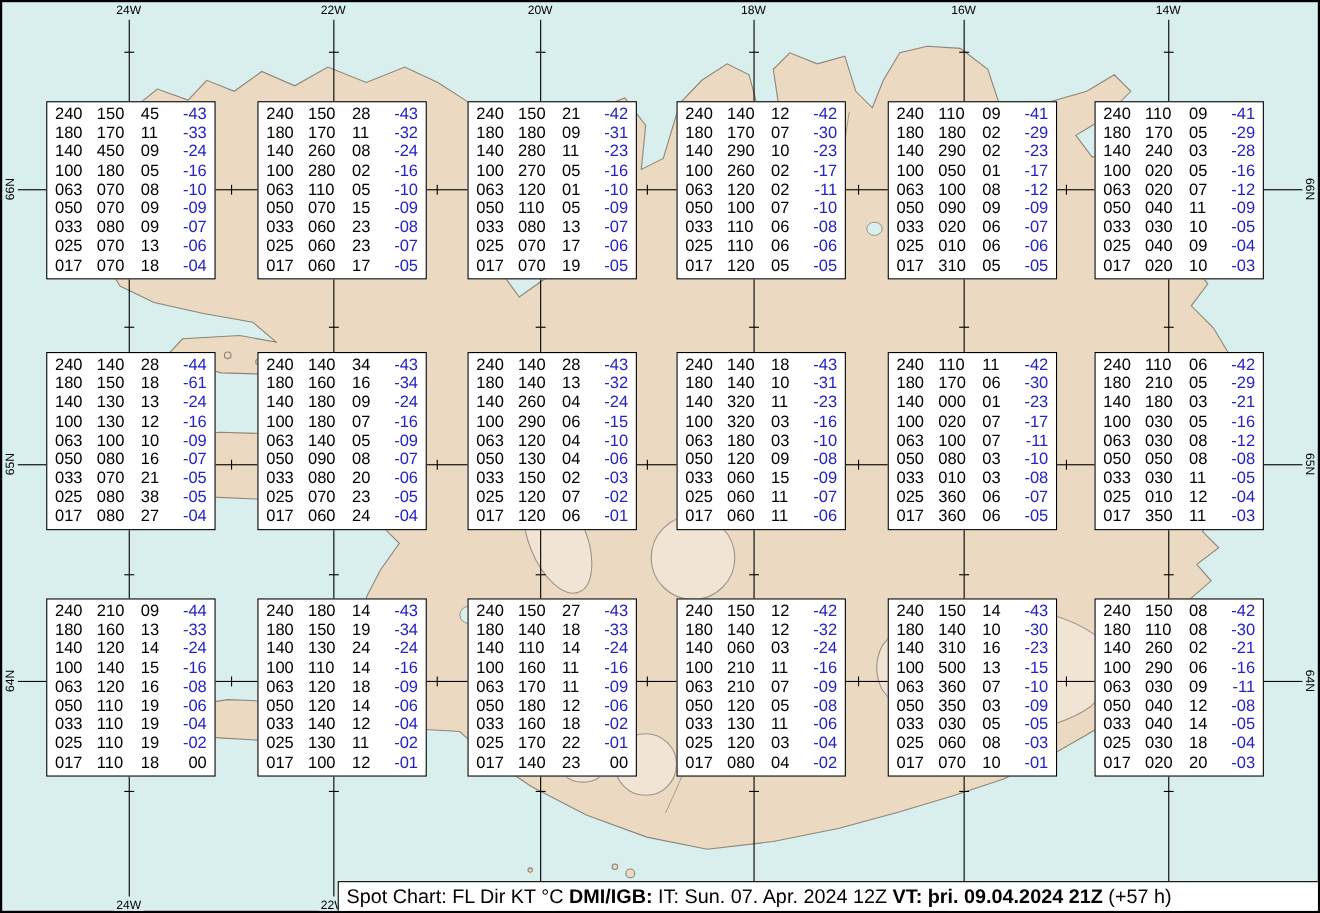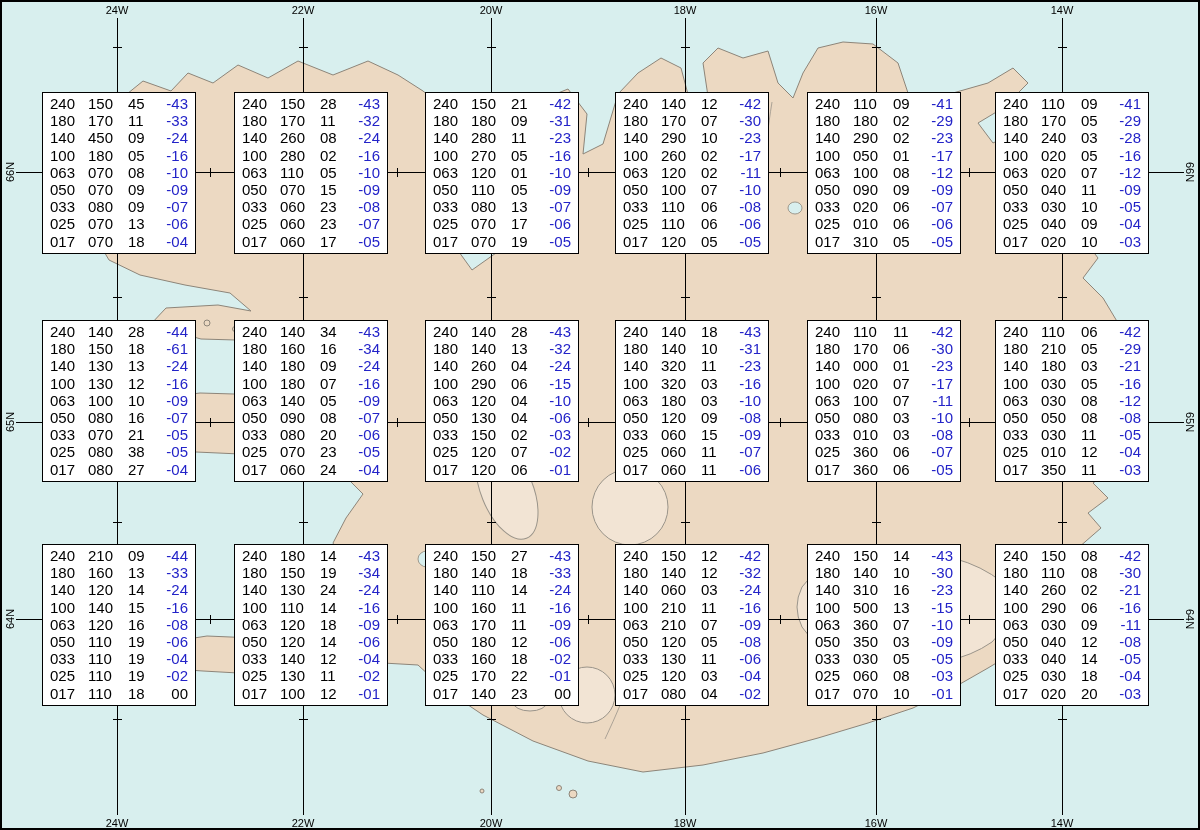--- a/index.html
+++ b/index.html
@@ -1197,14 +1197,15 @@
         </div>
         <div class="station-row">
           <span class="cell fl">017</span>
           <span class="cell dir">020</span>
           <span class="cell kt">20</span>
           <span class="cell temp">-03</span>
         </div>
       </div>
     </div>
 
+  <div id="info-bar"><span class="seg">Spot Chart: FL Dir KT °C </span><span class="seg bold">DMI/IGB:</span><span class="seg"> IT: Sun. 07. Apr. 2024 12Z </span><span class="seg bold">VT: þri. 09.04.2024 21Z</span><span class="seg"> (+57 h)</span></div>
 
 </div>
 
 </body></html>

